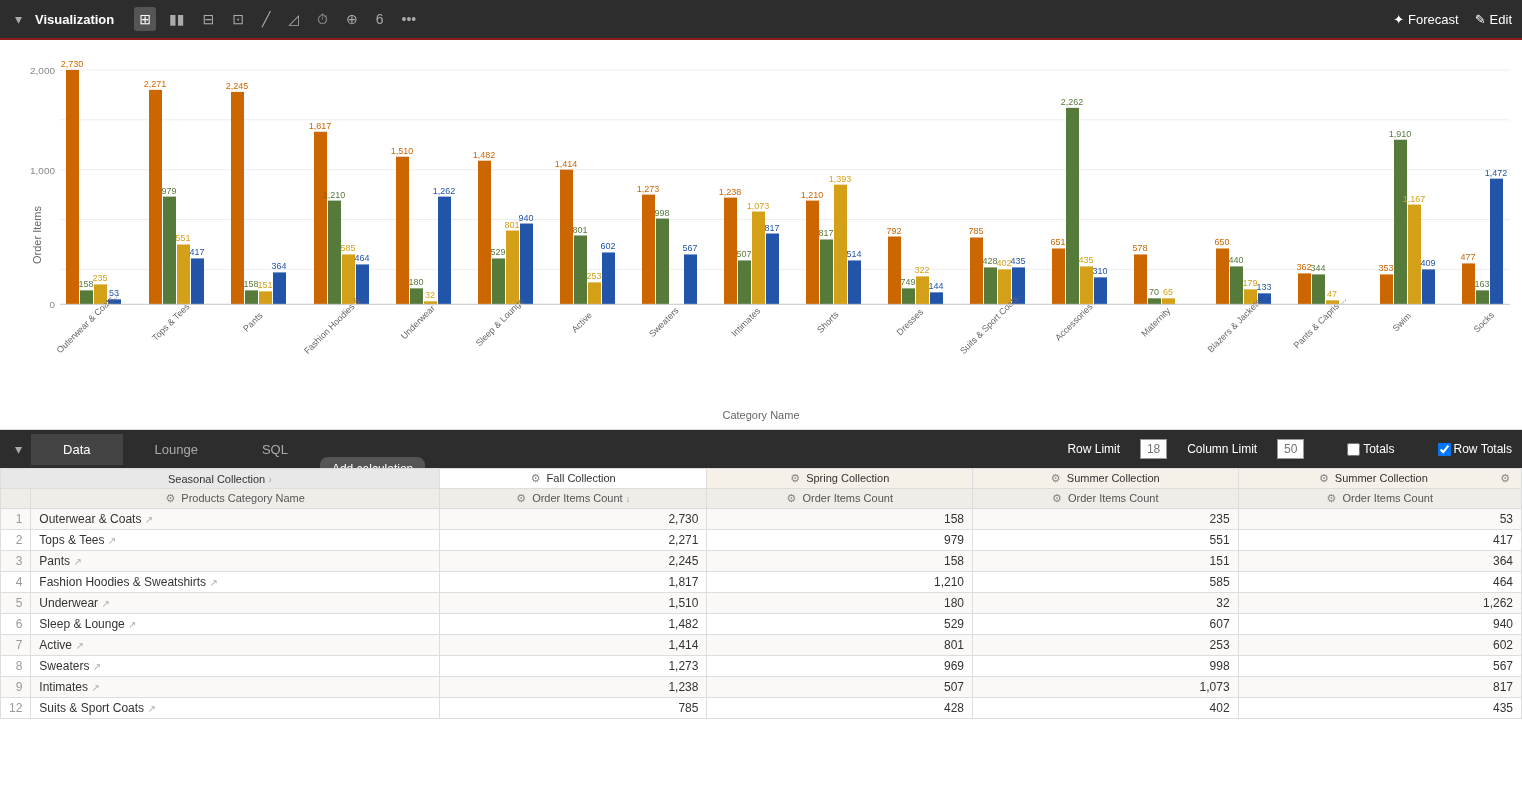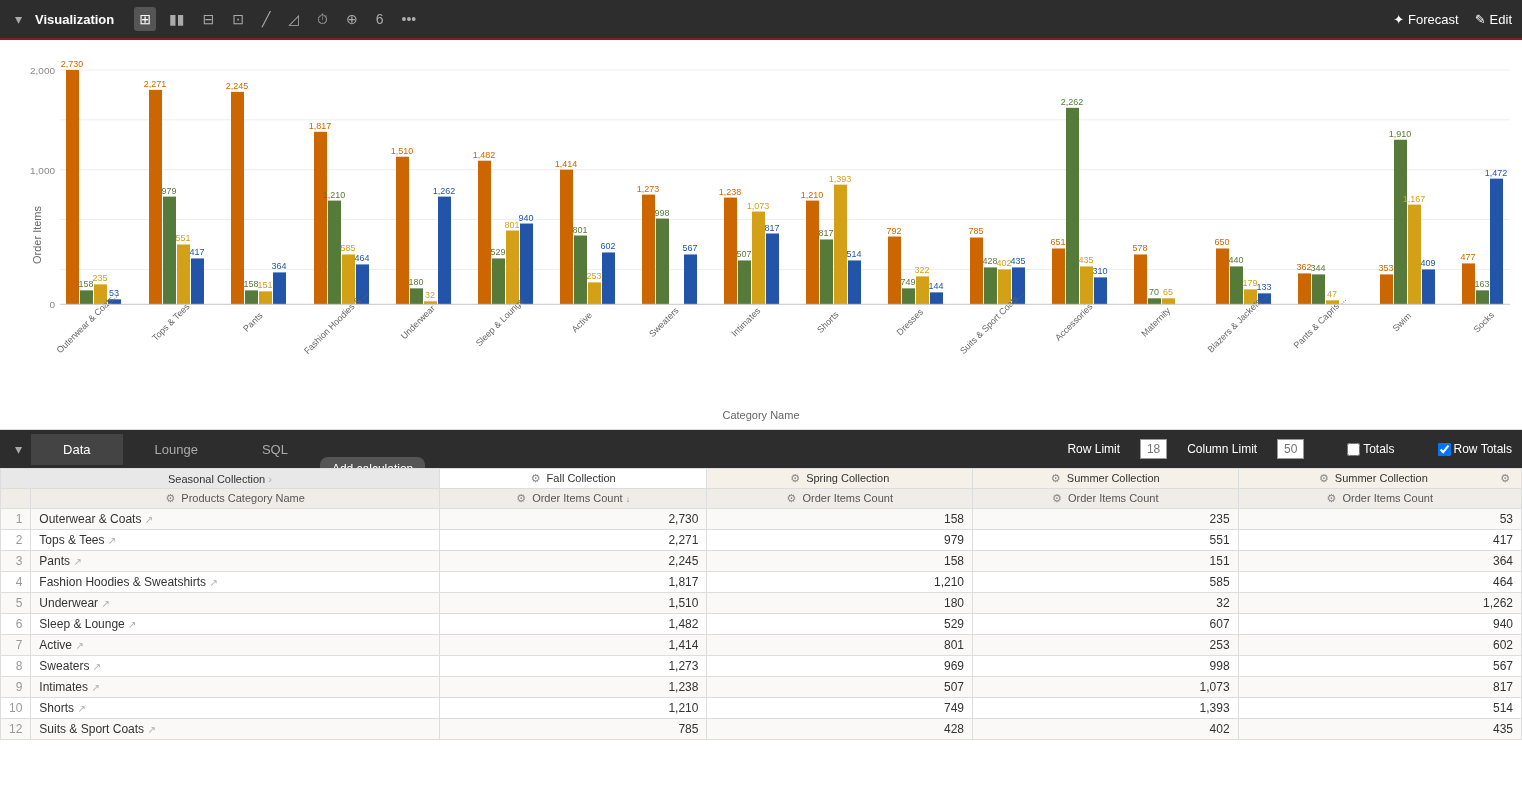--- a/index.html
+++ b/index.html
@@ -480,28 +480,20 @@
     </tr>
           <tr>
       <td class="row-num">9</td>
       <td>Intimates <span style="font-size:10px;color:#aaa">↗</span></td>
       <td class="num">1,238</td>
       <td class="num">507</td>
       <td class="num">1,073</td>
       <td class="num">817</td>
     </tr>
           <tr>
-      <td class="row-num">10</td>
-      <td>Shorts <span style="font-size:10px;color:#aaa">↗</span></td>
-      <td class="num">1,210</td>
-      <td class="num">749</td>
-      <td class="num">1,393</td>
-      <td class="num">514</td>
-    </tr>
-          <tr>
       <td class="row-num">12</td>
       <td>Suits &amp; Sport Coats <span style="font-size:10px;color:#aaa">↗</span></td>
       <td class="num">785</td>
       <td class="num">428</td>
       <td class="num">402</td>
       <td class="num">435</td>
     </tr>
         </tbody>
     </table>
   </div>

